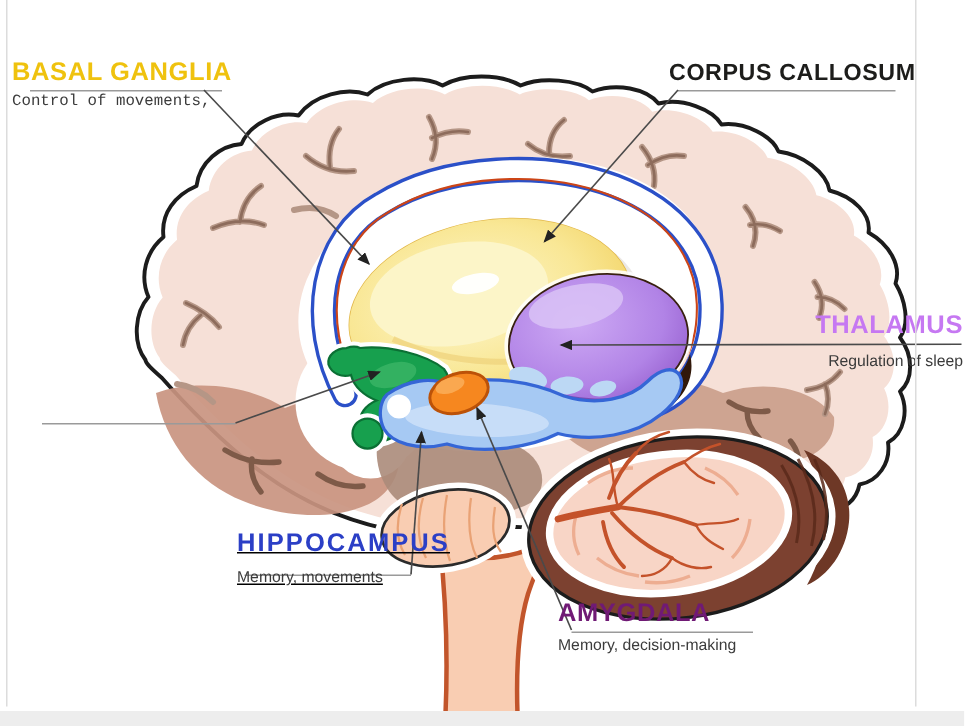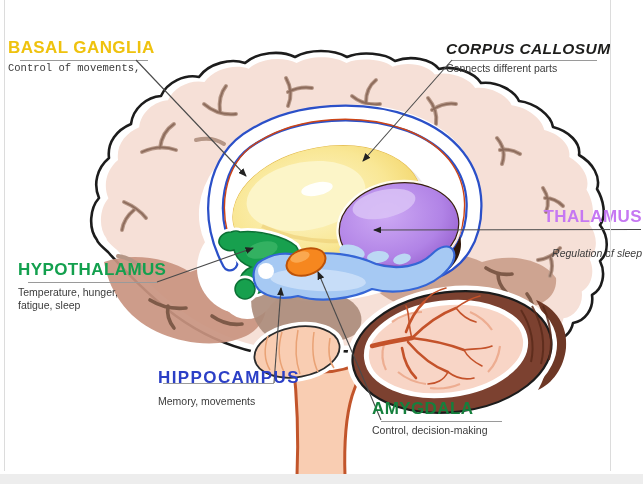--- a/index.html
+++ b/index.html
@@ -220,42 +220,36 @@
     <path d="M381,420 L318,272" marker-end="url(#arrow)"></path>
   </g>
 </svg>
 
 <div class="label" id="label-basal-ganglia" style="left:8px;top:38px;width:150px;">
   <div class="title" style="color: rgb(239, 194, 14);">BASAL GANGLIA</div>
   <div class="desc" style="margin-top:5px;font-family:Liberation Mono, monospace;">Control of movements,</div>
 </div>
 
 <div class="label" id="label-corpus-callosum" style="left:446px;top:40px;width:156px;">
-  <div class="title" style="font-size: 15.5px; color: rgb(29, 29, 27); font-style: italic;">CORPUS CALLOSUM</div>
-  <div class="desc" style="margin-top:5px;">Connects different parts</div>
+  <div class="title" style="font-size: 15.5px; color: rgb(29, 29, 27);">CORPUS CALLOSUM</div>
 </div>
 
 <div class="label right" id="label-thalamus" style="left:470px;top:207px;width:172px;">
   <div class="title" style="color: rgb(198, 120, 242);">THALAMUS</div>
-  <div class="desc" style="margin-top:21px;font-style:italic;">Regulation of sleep</div>
-</div>
-
-<div class="label" id="label-hypothalamus" style="left:18px;top:260px;width:146px;">
-  <div class="title" style="color: rgb(19, 160, 78);">HYPOTHALAMUS</div>
-  <div class="desc" style="margin-top:7px;">Temperature, hunger,</div>
-  <div class="desc">fatigue, sleep</div>
-</div>
-
-<div class="label" id="label-hippocampus" style="left:158px;top:368px;width:172px;">
+  <div class="desc" style="margin-top:9px;">Regulation of sleep</div>
+</div>
+
+
+<div class="label" id="label-hippocampus" style="left:158px;top:352px;width:172px;text-decoration:underline;">
   <div class="title" style="color: rgb(43, 63, 198);">HIPPOCAMPUS</div>
   <div class="desc" style="margin-top:8px;">Memory, movements</div>
 </div>
 
 <div class="label" id="label-amygdala" style="left:372px;top:399px;width:144px;">
-  <div class="title" style="color: #15803d;">AMYGDALA</div>
-  <div class="desc" style="margin-top:6px;">Control, decision-making</div>
+  <div class="title" style="color: #701a75;">AMYGDALA</div>
+  <div class="desc" style="margin-top:6px;">Memory, decision-making</div>
 </div>
 
 <div class="frame-line" id="frame-left"></div>
 <div class="frame-line" id="frame-right"></div>
 <div id="bottom-bar"></div>
 
 </div>
 
 </body></html>

